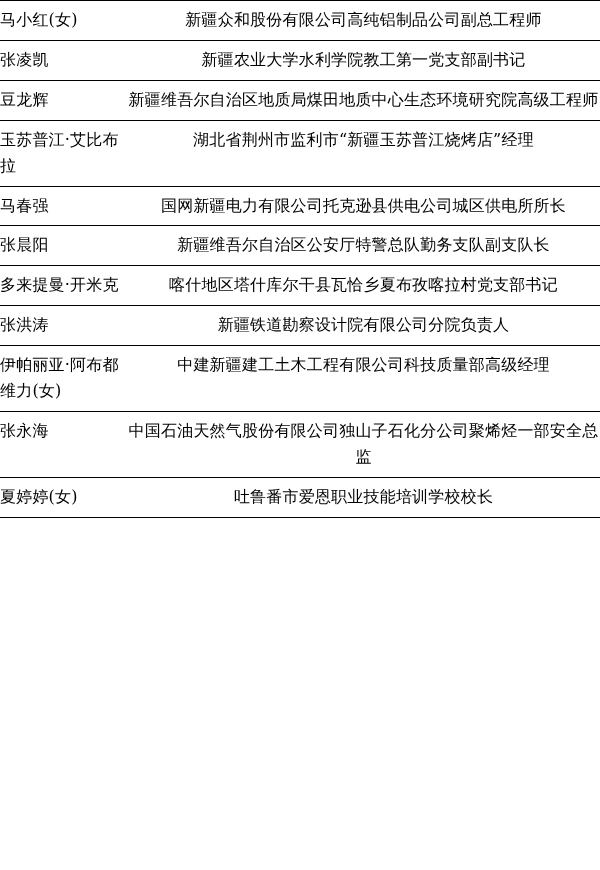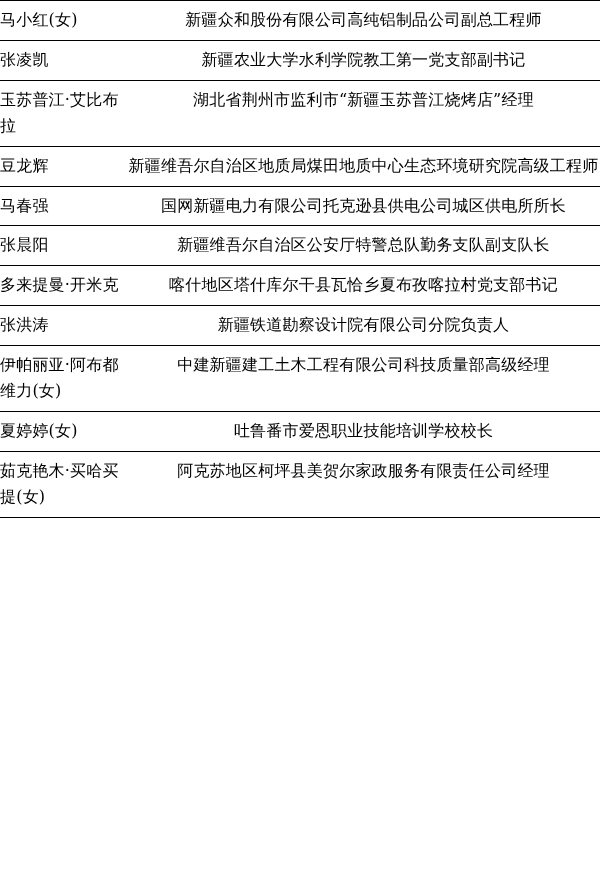--- a/index.html
+++ b/index.html
@@ -62,26 +62,26 @@
     <tbody>
       <tr>
         <td class="col-name">马小红(女)</td>
         <td class="col-desc">新疆众和股份有限公司高纯铝制品公司副总工程师</td>
       </tr>
       <tr>
         <td class="col-name">张凌凯</td>
         <td class="col-desc">新疆农业大学水利学院教工第一党支部副书记</td>
       </tr>
       <tr>
+        <td class="col-name">豆龙辉</td>
+        <td class="col-desc">新疆维吾尔自治区地质局煤田地质中心生态环境研究院高级工程师</td>
+      </tr>
+      <tr>
         <td class="col-name">玉苏普江·艾比布拉</td>
         <td class="col-desc">湖北省荆州市监利市“新疆玉苏普江烧烤店”经理</td>
-      </tr>
-      <tr>
-        <td class="col-name">豆龙辉</td>
-        <td class="col-desc">新疆维吾尔自治区地质局煤田地质中心生态环境研究院高级工程师</td>
       </tr>
       <tr>
         <td class="col-name">马春强</td>
         <td class="col-desc">国网新疆电力有限公司托克逊县供电公司城区供电所所长</td>
       </tr>
       <tr>
         <td class="col-name">张晨阳</td>
         <td class="col-desc">新疆维吾尔自治区公安厅特警总队勤务支队副支队长</td>
       </tr>
       <tr>
@@ -90,22 +90,22 @@
       </tr>
       <tr>
         <td class="col-name">张洪涛</td>
         <td class="col-desc">新疆铁道勘察设计院有限公司分院负责人</td>
       </tr>
       <tr>
         <td class="col-name">伊帕丽亚·阿布都维力(女)</td>
         <td class="col-desc">中建新疆建工土木工程有限公司科技质量部高级经理</td>
       </tr>
       <tr>
+        <td class="col-name">张永海</td>
+        <td class="col-desc">中国石油天然气股份有限公司独山子石化分公司聚烯烃一部安全总监</td>
+      </tr>
+      <tr>
         <td class="col-name">夏婷婷(女)</td>
         <td class="col-desc">吐鲁番市爱恩职业技能培训学校校长</td>
-      </tr>
-      <tr>
-        <td class="col-name">茹克艳木·买哈买提(女)</td>
-        <td class="col-desc">阿克苏地区柯坪县美贺尔家政服务有限责任公司经理</td>
       </tr>
     </tbody>
   </table>
 </div>
 
 </body></html>

